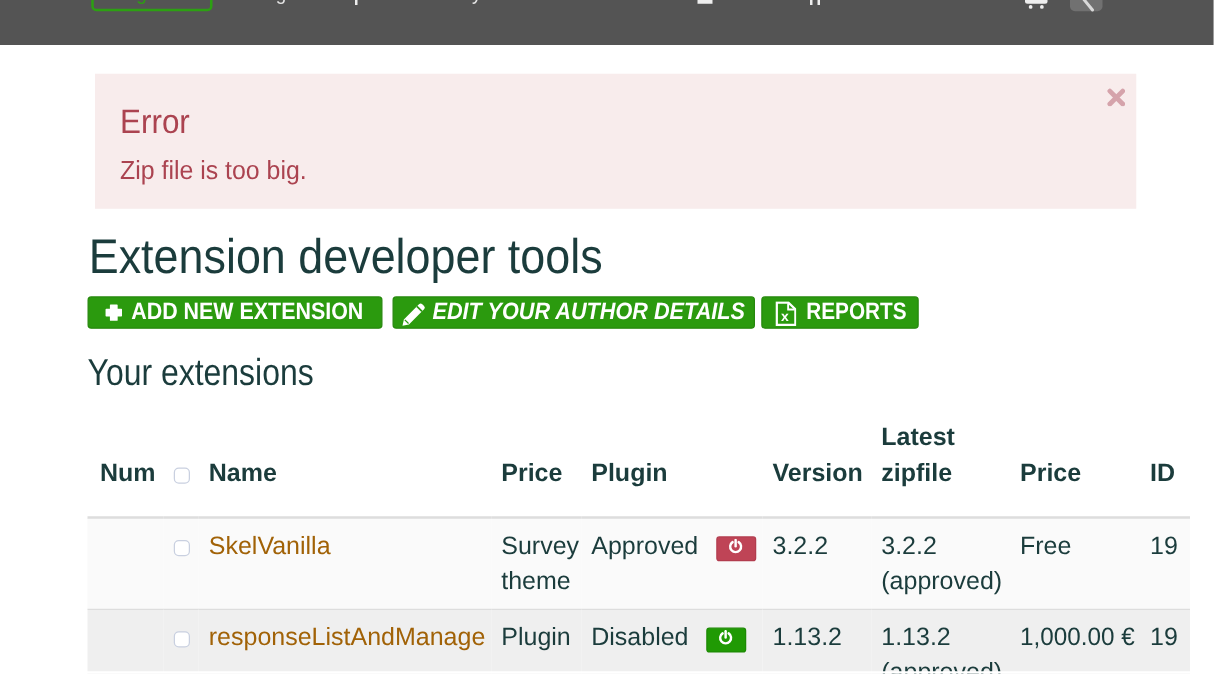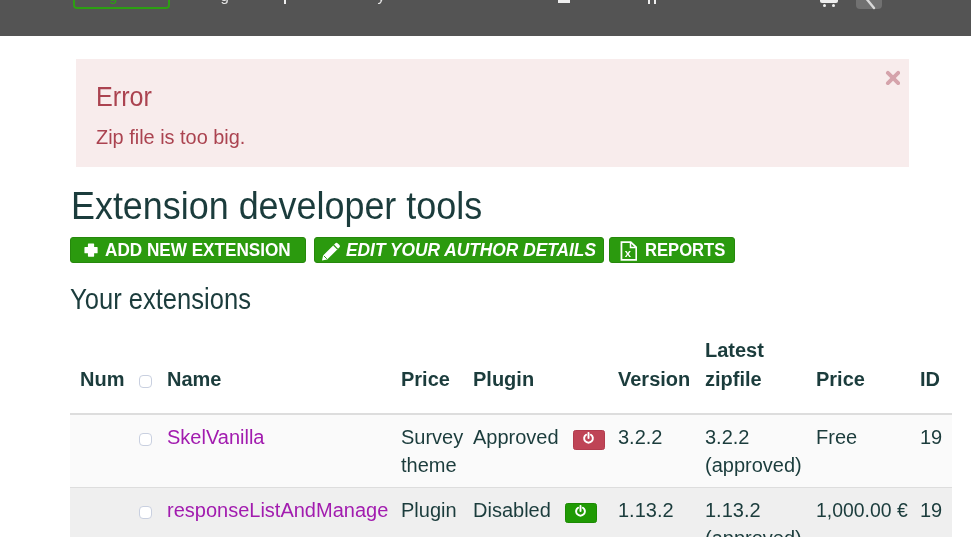--- a/index.html
+++ b/index.html
@@ -16,21 +16,21 @@
 h2 { position:absolute; left:70px; top:282px; font-size:30px; font-weight:400; white-space:nowrap; transform:scaleX(0.852); transform-origin:0 0; }
 .btn { position:absolute; top:237px; height:24px; background:#2b9a0e; border:1px solid #26880c; border-radius:3px; color:#fff; }
 .btn .txt { position:absolute; top:0; font-size:19px; font-weight:700; line-height:24px; white-space:nowrap; transform-origin:0 50%; }
 .btn svg { position:absolute; }
 table { position:absolute; left:70px; top:328px; border-collapse:collapse; table-layout:fixed; width:882px; font-size:20px; color:#1b3c3c; }
 th { text-align:left; vertical-align:bottom; font-weight:700; padding:8px 8px 19px 8px; border-bottom:2px solid #ddd; line-height:29px; }
 td { vertical-align:top; padding:8px; border-top:1px solid #ddd; line-height:28px; }
 th:first-child { padding-left:10px; }
 tr.r1 td { background:#fafafa; }
 tr.r2 td { background:#efefef; }
-a { color:#a21caf; text-decoration:none;text-align:center; }
+a { color:#a16207; text-decoration:none;text-align:center; }
 .cb { display:inline-block; width:11px; height:11px; background:#fff; border:1.6px solid #c9d0e0; border-radius:4px; vertical-align:-2px; }
 .pwr { display:inline-block; width:30px; height:18.5px; border-radius:2.5px; vertical-align:-6px; margin-left:8.5px; text-align:center; }
 .pwr.red { background:#bf4456; border:1px solid #b23c4e; }
 .pwr.grn { background:#209a04; border:1px solid #1c8a03; }
 .pwr svg { display:block; margin:1.5px auto 0; }
 .botmask { position:absolute; left:0; top:537px; width:971px; height:2px; background:#fff; }
 .aclose { position:absolute; left:808.5px; top:11px; }
 </style>
 </head>
 <body>

